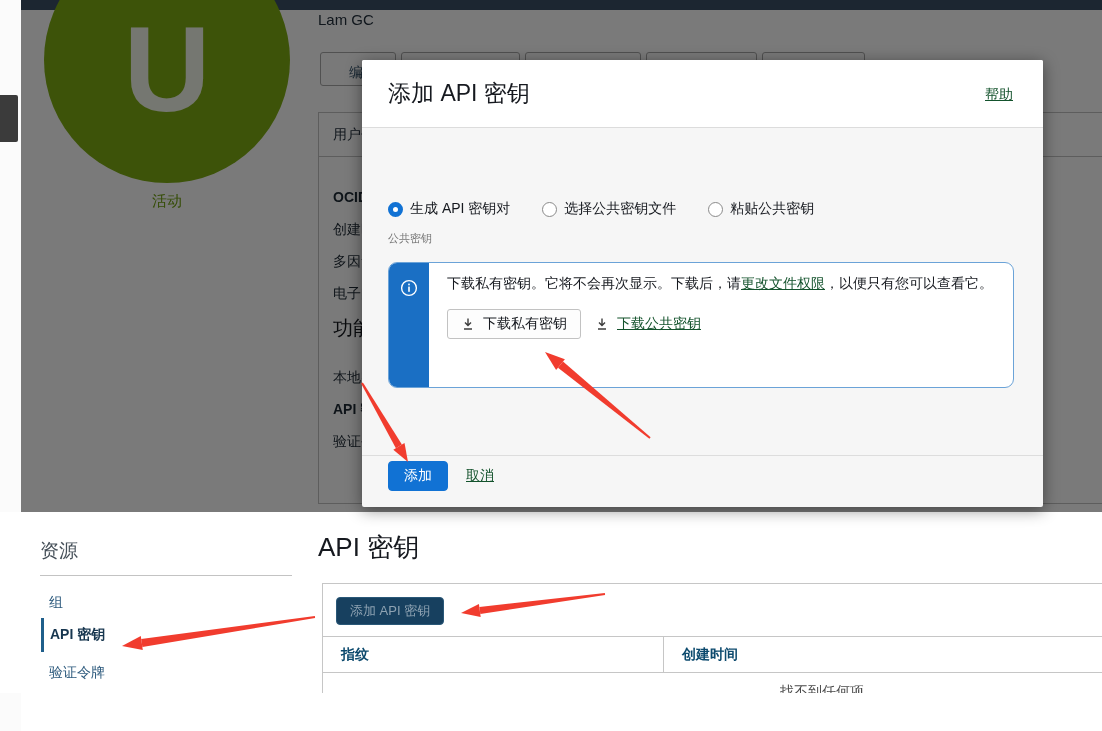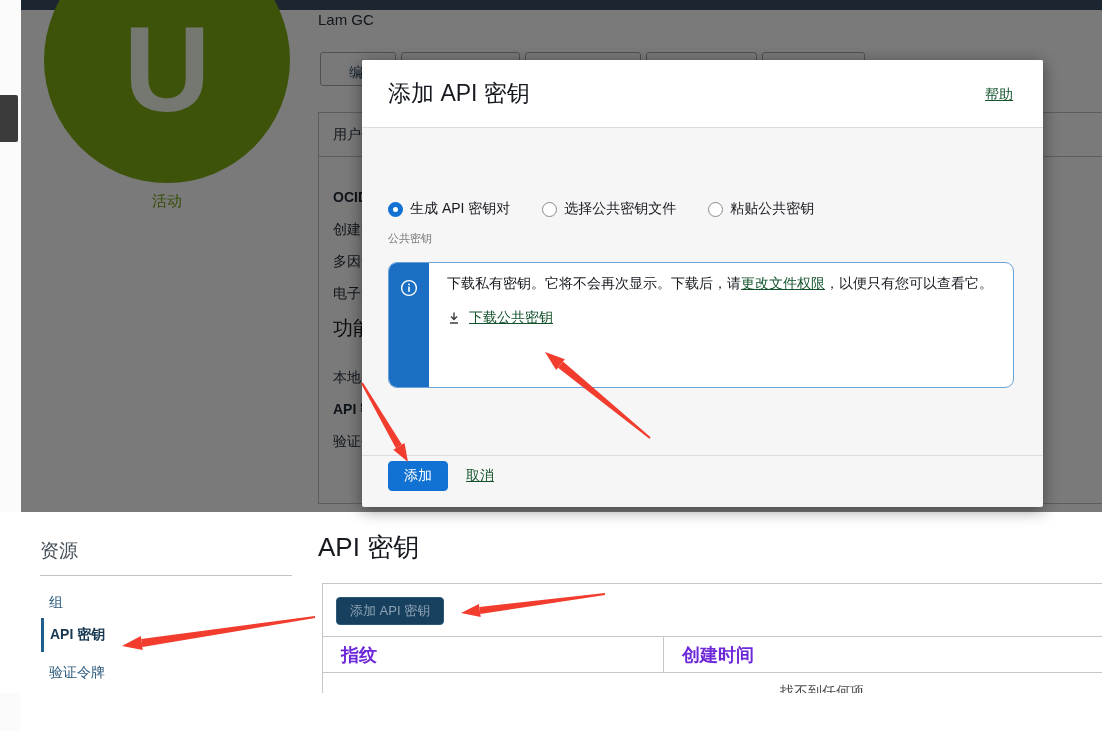--- a/index.html
+++ b/index.html
@@ -61,21 +61,21 @@
   .res-head{position:absolute;left:40px;top:26px;font-size:19px;color:#454f58;}
   .res-div{position:absolute;left:40px;top:63px;width:252px;border-top:1px solid #c3c3c3;}
   .res-item{position:absolute;left:41px;font-size:14px;color:#2d5a7d;padding-left:8px;cursor:pointer;}
   .res-item.active{font-weight:700;color:#17364f;border-left:3px solid #1f5f8b;padding:8px 0 8px 6px;}
   .main-head{position:absolute;left:318px;top:18px;font-size:26px;color:#16191f;}
   .keys-panel{position:absolute;left:322px;top:71px;width:1014px;height:200px;background:#fff;border:1px solid #c6c6c6;}
   .navy-btn{position:absolute;left:13px;top:13px;height:28px;padding:0 13px;background:#17405f;
             border:1px solid #2a5878;border-radius:4px;color:#8ea2b2;font-size:13px;cursor:pointer;}
   .tbl{position:absolute;left:0;top:52px;width:100%;}
   .tbl-head{display:flex;border-top:1px solid #c6c6c6;border-bottom:1px solid #c6c6c6;height:37px;}
-  .th{font-size:18px;font-weight:700;color:#6d28d9;display:flex;align-items:center;padding-left:18px;}
+  .th{font-size:14px;font-weight:700;color:#0c4a6e;display:flex;align-items:center;padding-left:18px;}
   .th1{width:341px;border-right:1px solid #c6c6c6;}
   .tbl-empty{height:38px;border-bottom:1px solid #c6c6c6;display:flex;align-items:center;justify-content:center;
              font-size:14px;color:#4a4a4a;}
 
   .arrows{position:absolute;left:0;top:0;width:1102px;height:731px;z-index:30;pointer-events:none;}
 </style>
 </head>
 <body>
 
 <div id="stage">
@@ -143,20 +143,27 @@
       <div class="infostrip">
         <svg width="18" height="18" viewBox="0 0 18 18">
           <circle cx="9" cy="9" r="7.4" fill="none" stroke="#ffffff" stroke-width="1.4"></circle>
           <rect x="8.2" y="7.6" width="1.6" height="5.2" fill="#ffffff"></rect>
           <rect x="8.2" y="4.6" width="1.6" height="1.7" fill="#ffffff"></rect>
         </svg>
       </div>
       <div class="infobody">
         <span>下载私有密钥。它将不会再次显示。下载后，请</span><a class="lnk">更改文件权限</a><span>，以便只有您可以查看它。</span>
         <div class="dl-row">
+          <button class="dl-btn">
+            <svg width="14" height="14" viewBox="0 0 14 14">
+              <path d="M7 1.5v6.5M4 5.5L7 8.5 10 5.5" fill="none" stroke="#3c3c3c" stroke-width="1.4"></path>
+              <path d="M3 12h8" stroke="#3c3c3c" stroke-width="1.4"></path>
+            </svg>
+            <span>下载私有密钥</span>
+          </button>
           <span class="dl-link">
             <svg width="14" height="14" viewBox="0 0 14 14">
               <path d="M7 1.5v6.5M4 5.5L7 8.5 10 5.5" fill="none" stroke="#3c3c3c" stroke-width="1.4"></path>
               <path d="M3 12h8" stroke="#3c3c3c" stroke-width="1.4"></path>
             </svg>
             <a class="lnk">下载公共密钥</a>
           </span>
         </div>
       </div>
     </div>

